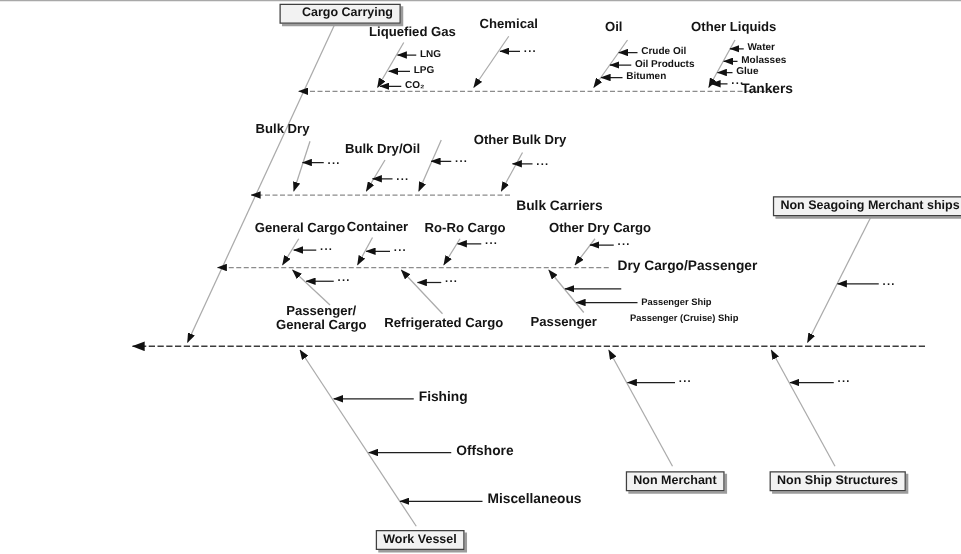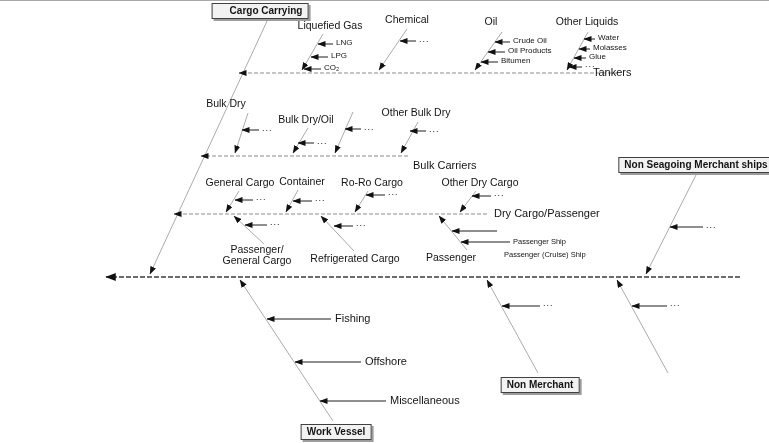--- a/index.html
+++ b/index.html
@@ -6,21 +6,21 @@
   #fig{
     position:relative;width:769px;height:443px;background:#fff;overflow:hidden;
     border-top:1px solid #a8a8a8;border-bottom:1px solid #a8a8a8;
     font-family:"Liberation Sans", sans-serif;color:#141414;
   }
   #wires{position:absolute;left:0;top:0;}
   .diag{stroke:#ababab;stroke-width:1;fill:none;}
   .hline{stroke:#8c8c8c;stroke-width:1;fill:none;stroke-dasharray:4 2;}
   .spine{stroke:#3c3c3c;stroke-width:1.3;fill:none;stroke-dasharray:5 2;}
   .item{stroke:#1f1f1f;stroke-width:1;fill:none;}
-  .lbl{position:absolute;font-weight:normal;font-size:10.5px;white-space:nowrap;
+  .lbl{position:absolute;font-weight:bold;font-size:10.5px;white-space:nowrap;
        transform:translate(-50%,-50%);line-height:1.05;}
   .lg{font-size:11px;}
   .sm{font-size:8px;}
   .xs{font-size:7.5px;}
   .dots{font-size:9px;letter-spacing:1px;}
   .left-a{transform:translate(0,-55%);}
   .two-line{transform:translate(-50%,0);text-align:center;}
   .nodebox{
     position:absolute;transform:translate(-50%,-50%);
     background:#f2f2f2;border:1px solid #404040;box-shadow:2px 2px 0 #9c9c9c;
@@ -122,23 +122,24 @@
       <line class="item" x1="667" y1="305" x2="632" y2="305" marker-end="url(#arrow)"></line>
     </g>
 
     <g>
       <line class="item" x1="331" y1="318" x2="267" y2="318" marker-end="url(#arrow)"></line>
       <line class="item" x1="361" y1="361" x2="295" y2="361" marker-end="url(#arrow)"></line>
       <line class="item" x1="386" y1="400" x2="320" y2="400" marker-end="url(#arrow)"></line>
     </g>
   </svg>
 
-  <div class="nodebox" style="left:260px;top:10px;padding-left:17px;">Cargo Carrying</div>
+  <div class="nodebox" style="left:272px;top:10px;padding-left:17px;">Cargo Carrying</div>
   <div class="nodebox" style="left:696px;top:164px;">Non Seagoing Merchant ships</div>
   <div class="nodebox" style="left:540px;top:384px;">Non Merchant</div>
+  <div class="nodebox" style="left:670px;top:384px;">Non Ship Structures</div>
   <div class="nodebox" style="left:336px;top:431px;">Work Vessel</div>
 
   <div class="lbl" style="left:330px;top:25px;">Liquefied Gas</div>
   <div class="lbl sm left-a" style="left:336px;top:43px;">LNG</div>
   <div class="lbl sm left-a" style="left:331px;top:56px;">LPG</div>
   <div class="lbl sm left-a" style="left:324px;top:68px;">CO₂</div>
   <div class="lbl" style="left:407px;top:19px;">Chemical</div>
   <div class="lbl dots left-a" style="left:419px;top:39px;">...</div>
   <div class="lbl" style="left:491px;top:21px;">Oil</div>
   <div class="lbl sm left-a" style="left:513px;top:41px;">Crude Oil</div>

